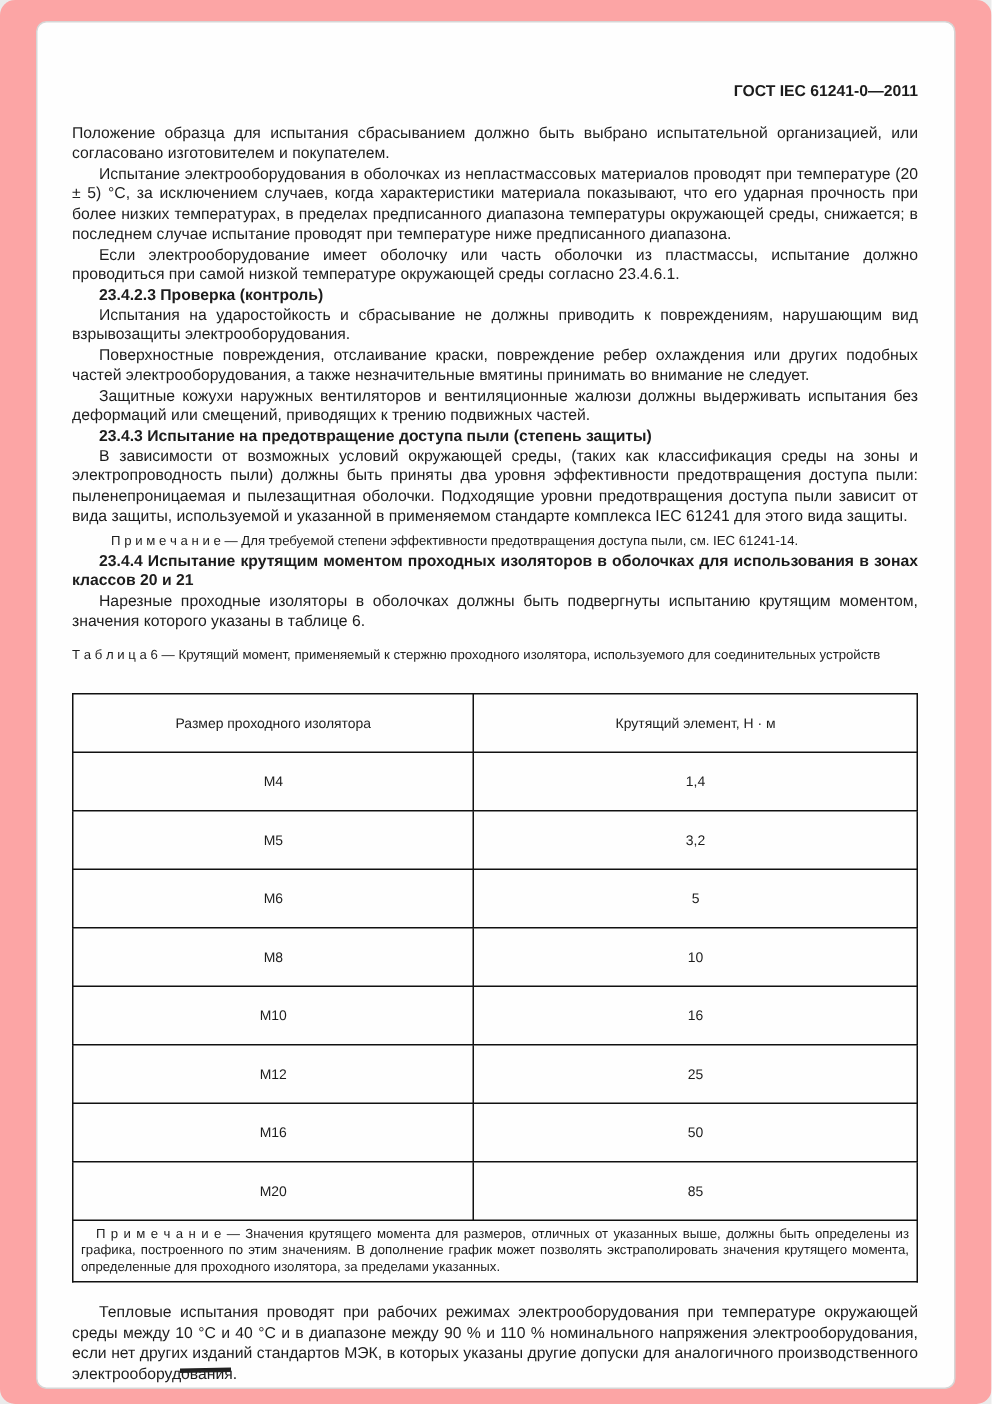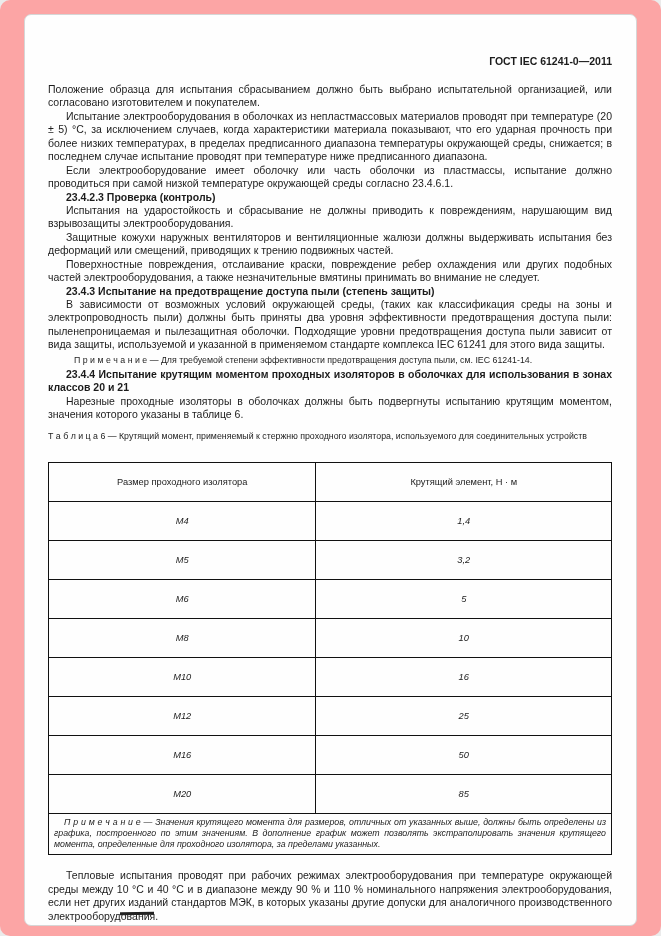--- a/index.html
+++ b/index.html
@@ -64,21 +64,21 @@
   }
   table.torque th, table.torque td {
     border: 1px solid #111;
     font-size: 9.3px;
     text-align: center;
     vertical-align: middle;
     padding: 14px 4px;
     font-weight: normal;
   }
   table.torque th { height: 27px; }
-  table.torque td { height: 15px; font-style: italic; }
+  table.torque td { height: 15px; }
   th.c1 { width: 47.5%; }
   tr.table-note td {
     height: auto;
     text-align: justify;
     text-indent: 10px;
     font-size: 8.8px;
     line-height: 1.28;
     padding: 3px 5px 4px 5px;
   }
   .pageno {
@@ -104,22 +104,22 @@
   <div class="page">
 
     <div class="std-header">ГОСТ IEC 61241-0—2011</div>
 
     <p class="noindent">Положение образца для испытания сбрасыванием должно быть выбрано испытательной организацией, или согласовано изготовителем и покупателем.</p>
     <p>Испытание электрооборудования в оболочках из непластмассовых материалов проводят при температуре (20 ± 5) °С, за исключением случаев, когда характеристики материала показывают, что его ударная прочность при более низких температурах, в пределах предписанного диапазона температуры окружающей среды, снижается; в последнем случае испытание проводят при температуре ниже предписанного диапазона.</p>
     <p>Если электрооборудование имеет оболочку или часть оболочки из пластмассы, испытание должно проводиться при самой низкой температуре окружающей среды согласно 23.4.6.1.</p>
 
     <p class="bold">23.4.2.3 Проверка (контроль)</p>
     <p>Испытания на ударостойкость и сбрасывание не должны приводить к повреждениям, нарушающим вид взрывозащиты электрооборудования.</p>
+    <p>Поверхностные повреждения, отслаивание краски, повреждение ребер охлаждения или других подобных частей электрооборудования, а также незначительные вмятины принимать во внимание не следует.</p>
     <p>Защитные кожухи наружных вентиляторов и вентиляционные жалюзи должны выдерживать испытания без деформаций или смещений, приводящих к трению подвижных частей.</p>
-    <p>Поверхностные повреждения, отслаивание краски, повреждение ребер охлаждения или других подобных частей электрооборудования, а также незначительные вмятины принимать во внимание не следует.</p>
 
     <p class="bold">23.4.3 Испытание на предотвращение доступа пыли (степень защиты)</p>
     <p>В зависимости от возможных условий окружающей среды, (таких как классификация среды на зоны и электропроводность пыли) должны быть приняты два уровня эффективности предотвращения доступа пыли: пыленепроницаемая и пылезащитная оболочки. Подходящие уровни предотвращения доступа пыли зависит от вида защиты, используемой и указанной в применяемом стандарте комплекса IEC 61241 для этого вида защиты.</p>
     <p class="note">П р и м е ч а н и е — Для требуемой степени эффективности предотвращения доступа пыли, см. IEC 61241-14.</p>
 
     <p class="bold">23.4.4 Испытание крутящим моментом проходных изоляторов в оболочках для использования в зонах классов 20 и 21</p>
     <p>Нарезные проходные изоляторы в оболочках должны быть подвергнуты испытанию крутящим моментом, значения которого указаны в таблице 6.</p>
 
     <p class="tcaption">Т а б л и ц а  6 — Крутящий момент, применяемый к стержню проходного изолятора, используемого для соединительных устройств</p>
 

